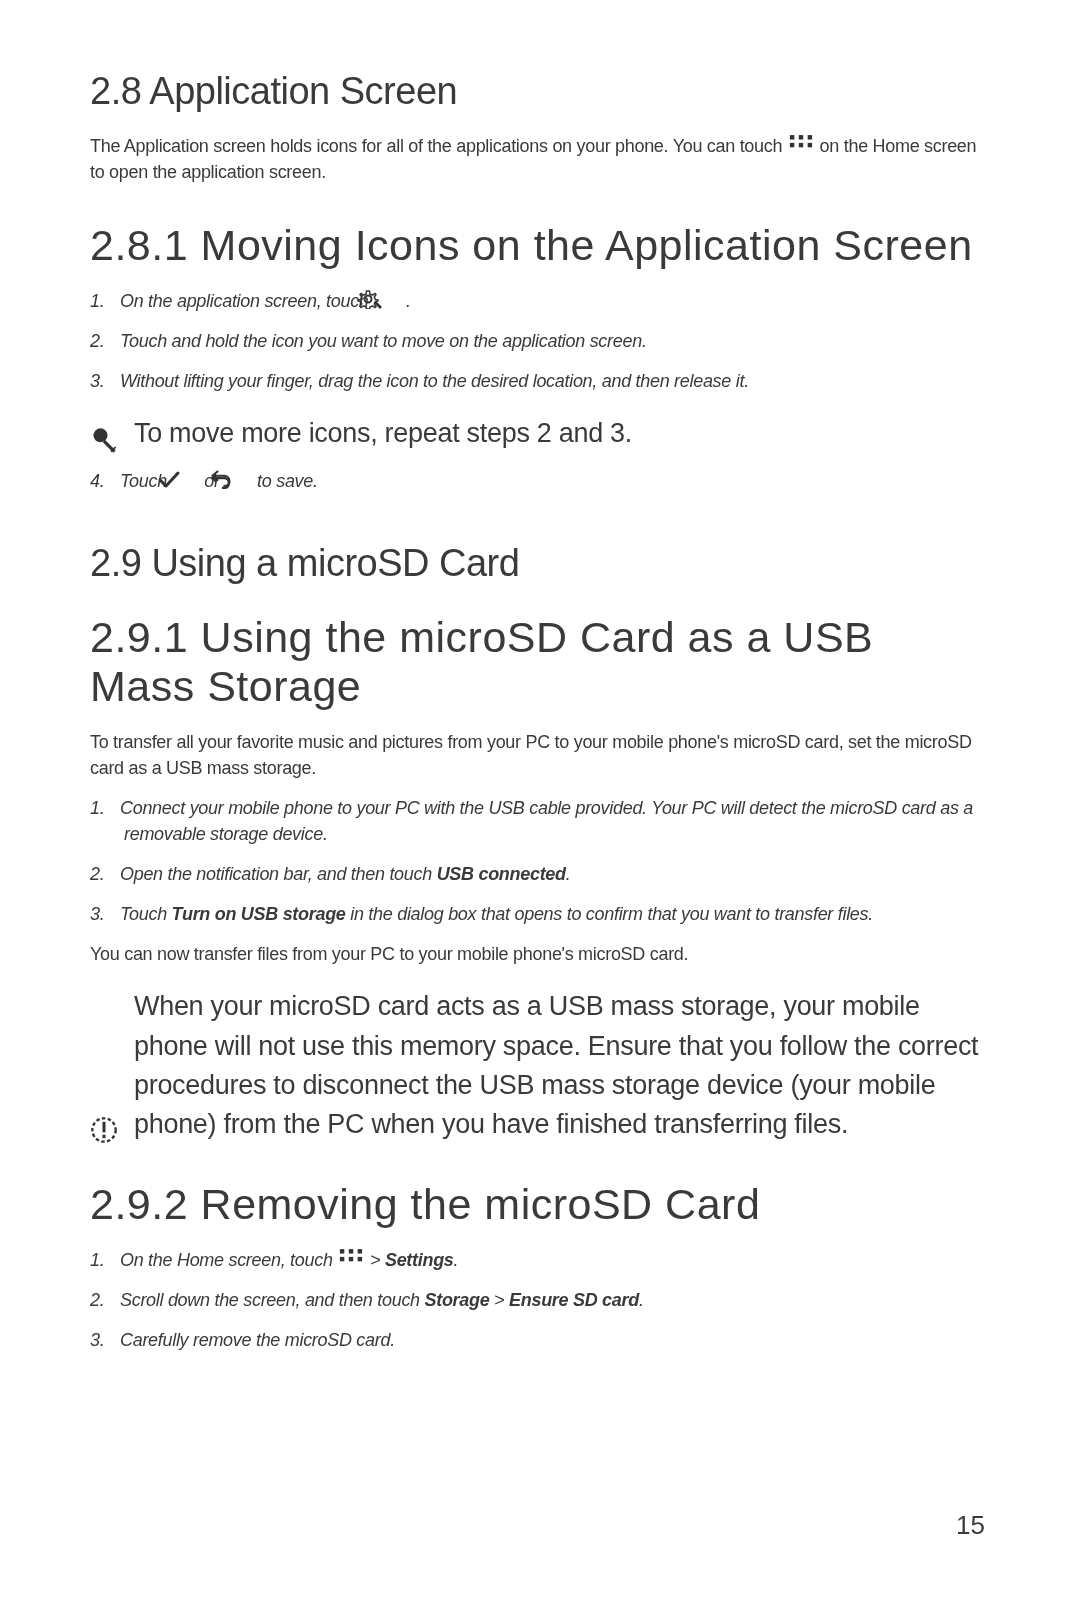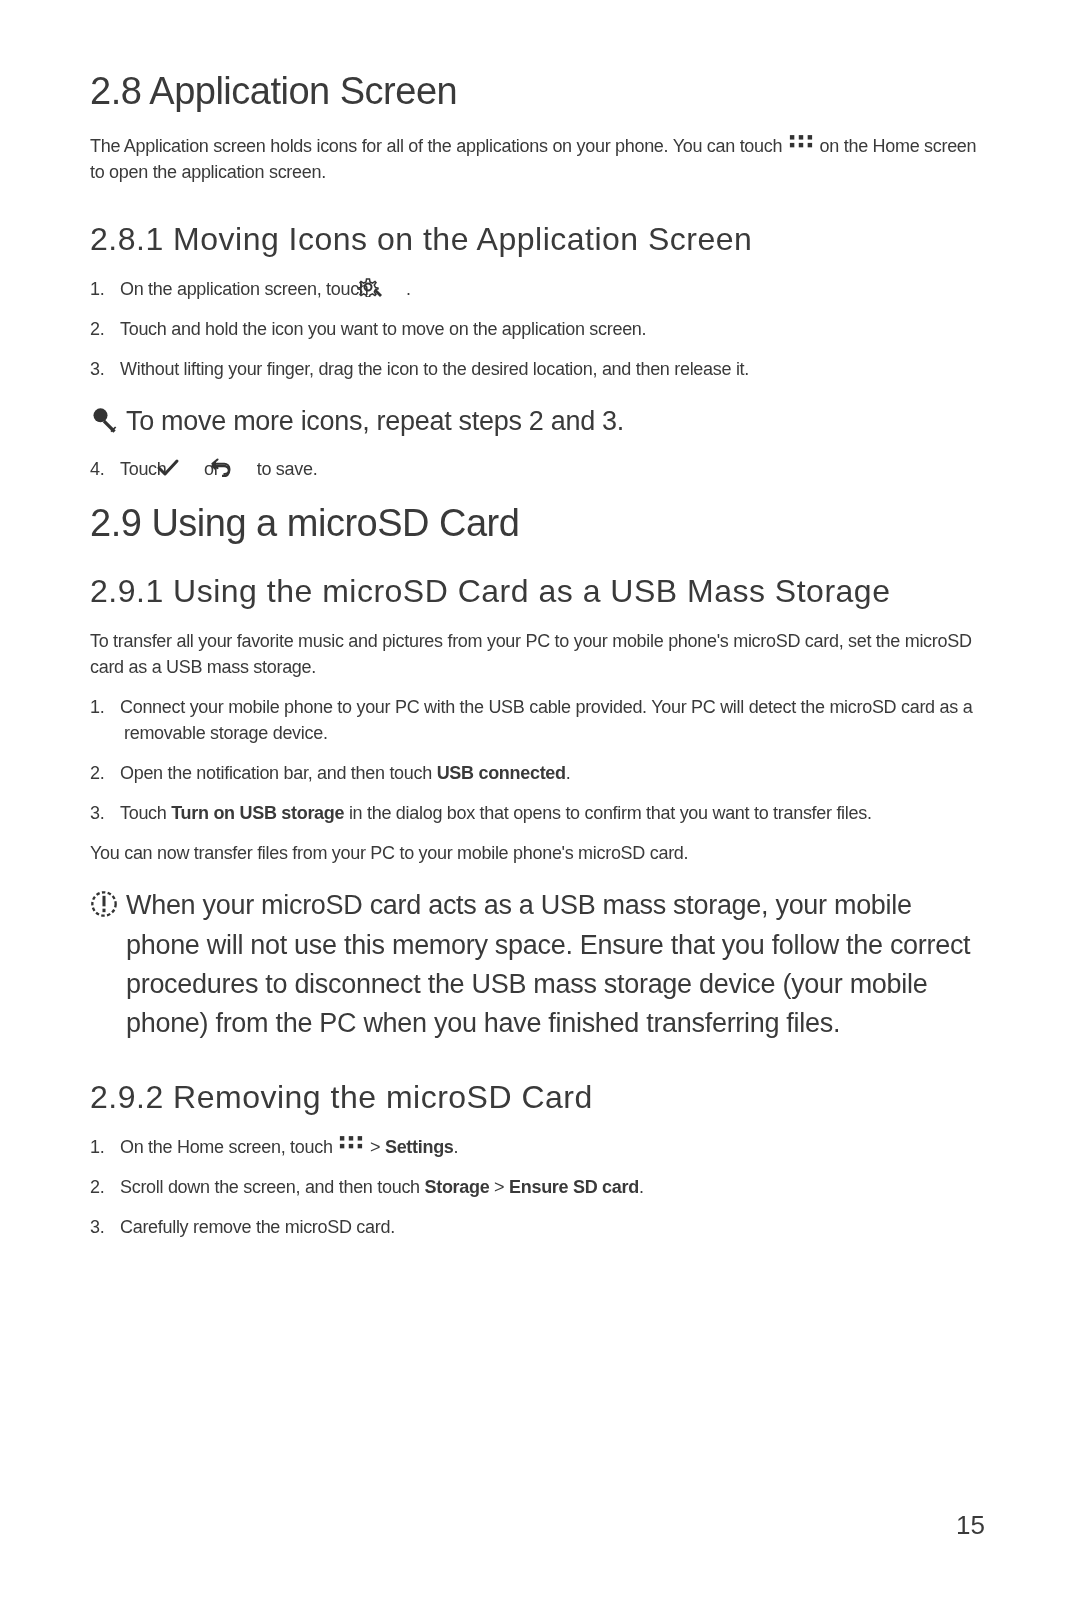--- a/index.html
+++ b/index.html
@@ -18,53 +18,54 @@
     position: relative;
   }
   h1.section-title {
     font-size: 38px;
     font-weight: 400;
     margin: 0 0 20px 0;
     letter-spacing: -0.5px;
     font-stretch: condensed;
   }
   h2.subheading {
-    font-size: 32px;
+    font-size: 43px;
     font-weight: 400;
     margin: 36px 0 18px 0;
     letter-spacing: 0.5px;
   }
   p.body, li.body {
     font-size: 18px;
     line-height: 1.45;
     margin: 0 0 14px 0;
     font-stretch: condensed;
     letter-spacing: -0.3px;
   }
   ol.steps {
     list-style: none;
     padding: 0;
     margin: 0;
+    font-style: italic;
   }
   ol.steps > li {
     padding-left: 34px;
     text-indent: -34px;
   }
   ol.steps > li .num {
     display: inline-block;
     width: 30px;
     text-indent: 0;
   }
   ol.steps > li .txt {
     text-indent: 0;
   }
   .note-row {
     display: flex;
-    align-items: flex-start;
-    gap: 8px;
+    align-items: flex-end;
+    gap: 16px;
     margin: 20px 0 14px 0;
   }
   .note-row .note-icon {
     flex: 0 0 28px;
     height: 28px;
     margin-top: 4px;
   }
   .note-row .note-text {
     flex: 1;
     font-size: 27px;
@@ -166,21 +167,21 @@
         <svg viewBox="0 0 24 20">
             <path d="M8 5 L2 10 L8 15 M2 10 L16 10 A6 6 0 0 1 16 22" fill="none" stroke="#333" stroke-width="2.5" stroke-linecap="round" stroke-linejoin="round" transform="scale(0.85) translate(2,-2)"></path>
             <path d="M7 4 L2 9 L7 14" fill="#333"></path>
             <path d="M3 9 L15 9 A5 5 0 0 1 15 19 L13 19" fill="none" stroke="#333" stroke-width="2.5"></path>
           </svg>
       </span>
       <span> to save.</span>
     </li>
   </ol>
 
-  <h1 class="section-title" style="margin-top:20px">2.9  Using a microSD Card</h1>
+  <h1 class="section-title" style="margin-top:48px">2.9  Using a microSD Card</h1>
 
   <h2 class="subheading" style="margin-top:28px">2.9.1  Using the microSD Card as a USB Mass Storage</h2>
 
   <p class="body">To transfer all your favorite music and pictures from your PC to your mobile phone's microSD card, set the microSD card as a USB mass storage.</p>
 
   <ol class="steps">
     <li class="body">
       <span class="num">1.</span><span class="txt">Connect your mobile phone to your PC with the USB cable provided. Your PC will detect the microSD card as a removable storage device.</span>
     </li>
     <li class="body">

